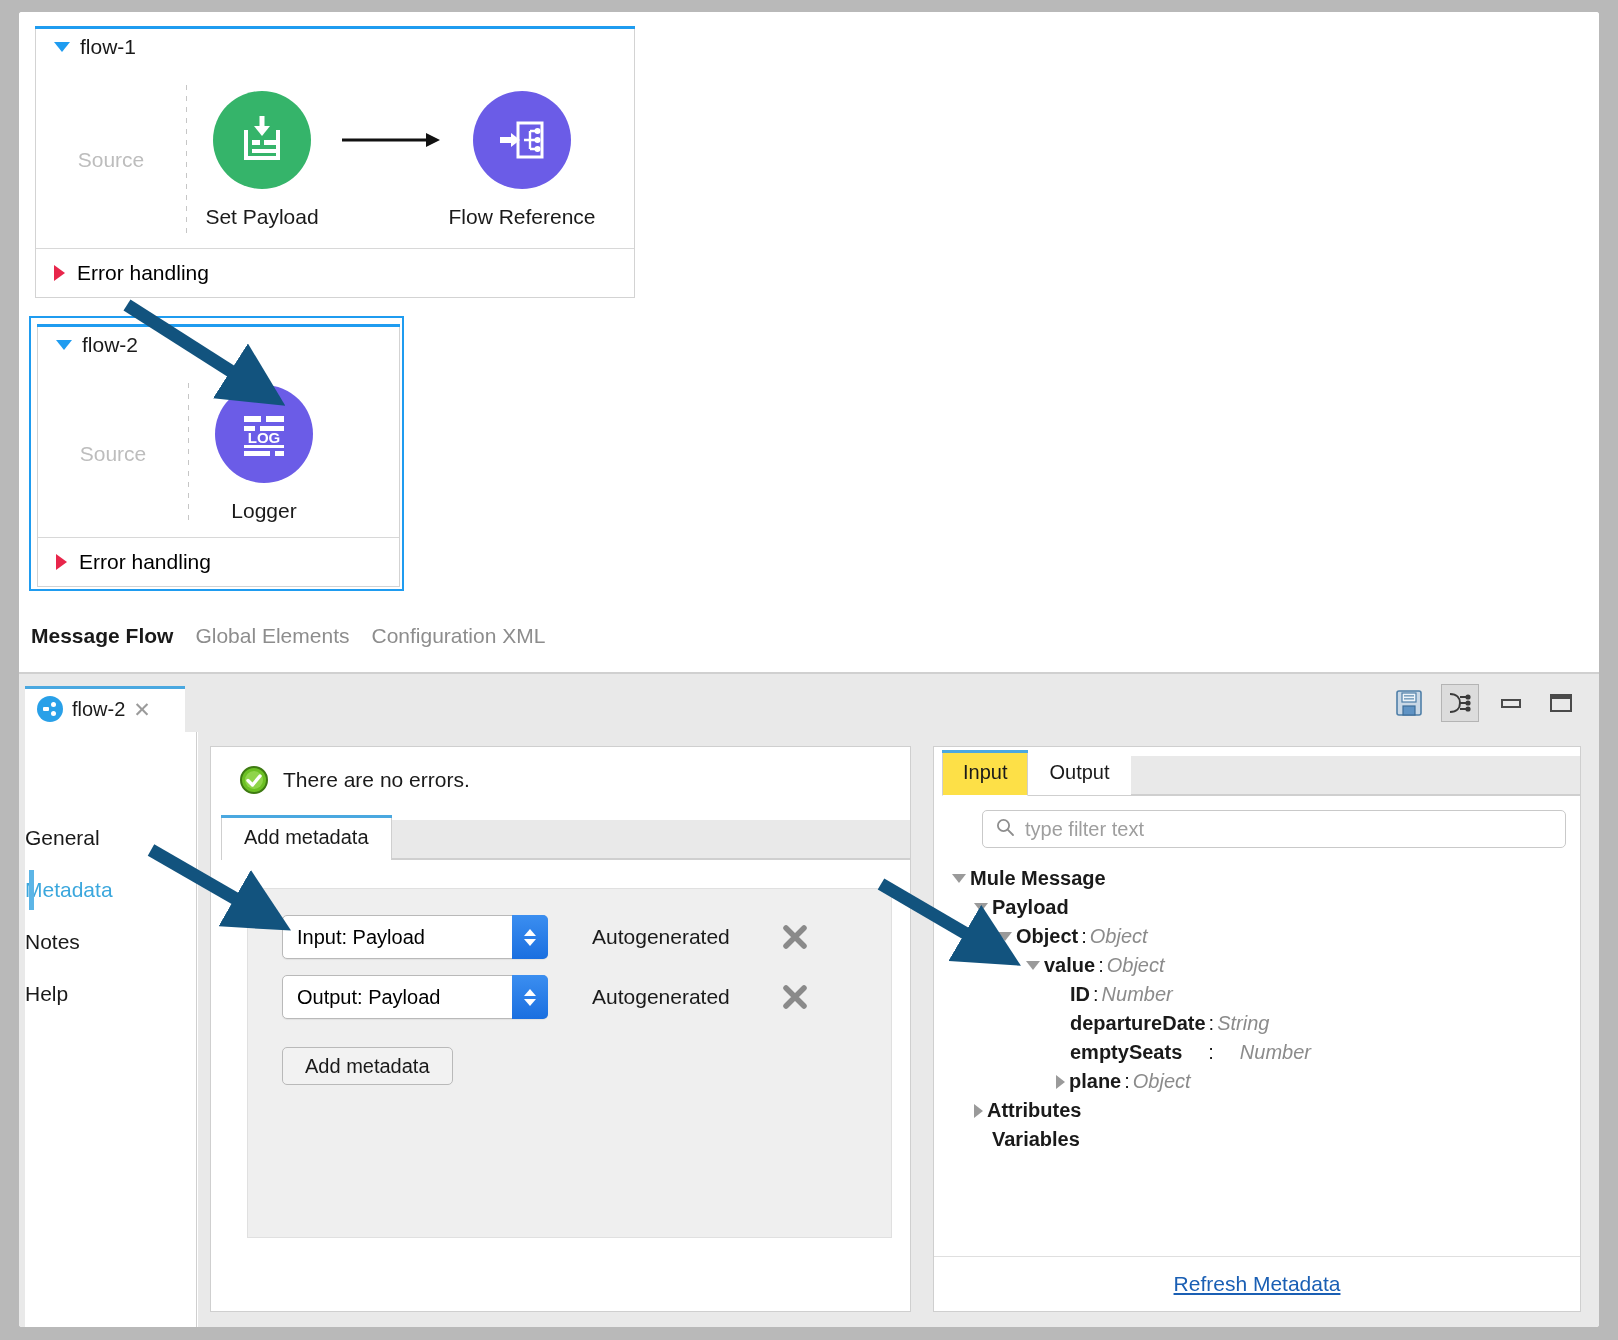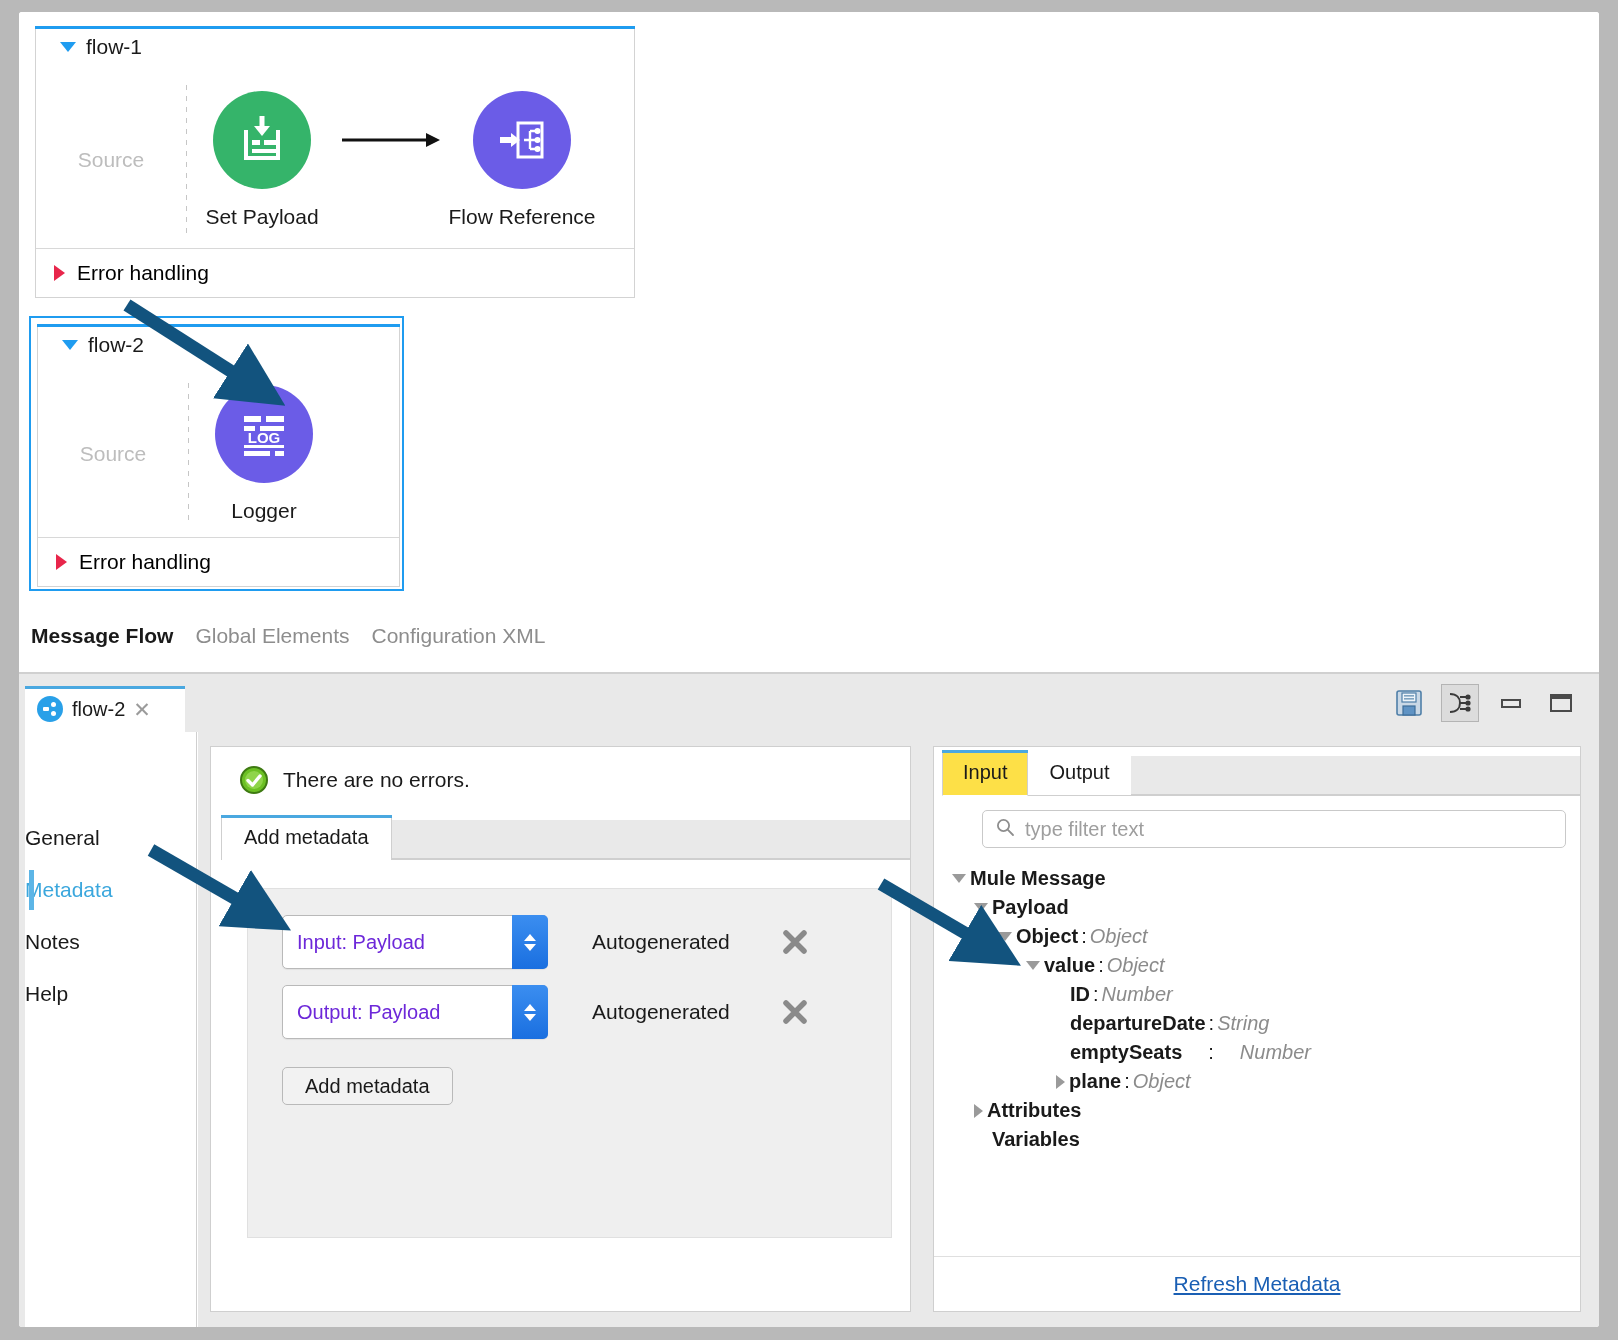--- a/index.html
+++ b/index.html
@@ -25,21 +25,21 @@
 
   .flow-box{
     position:absolute;background:#ffffff;
     border:1px solid #d3d3d3;
     box-sizing:border-box;
   }
   .flow-box .top-accent{
     position:absolute;left:-1px;top:-1px;right:-1px;height:3px;background:#1f9cf0;
   }
   .flow-header{
-    position:absolute;left:6px;top:0;right:0;height:40px;
+    position:absolute;left:0;top:0;right:0;height:40px;
     display:flex;align-items:center;padding-left:18px;
   }
   .tri-down{
     width:0;height:0;border-left:8px solid transparent;border-right:8px solid transparent;
     border-top:10px solid #1f9cf0;margin-right:10px;
   }
   .tri-right-red{
     width:0;height:0;border-top:8px solid transparent;border-bottom:8px solid transparent;
     border-left:11px solid #e8264b;margin-right:12px;
   }
@@ -163,23 +163,23 @@
   }
   .md-tab .accent{position:absolute;left:-1px;top:-1px;right:-1px;height:3px;background:#4aa8e0;}
   .md-tabfill{flex:1;height:38px;background:#e9e9e9;border-bottom:1px solid #cfcfcf;}
 
   .md-area{
     margin:28px 18px 0 36px;height:350px;background:#efefef;border:1px solid #e0e0e0;
     padding:26px 0 0 34px;box-sizing:border-box;
   }
   .md-row{display:flex;align-items:center;margin-bottom:16px;}
   .sel{
-    position:relative;width:266px;height:54px;background:#ffffff;
+    position:relative;width:266px;height:44px;background:#ffffff;
     border:1px solid #b9b9b9;border-radius:5px;box-sizing:border-box;
-    display:flex;align-items:center;padding-left:14px;font-size:20px;color:#6d28d9;
+    display:flex;align-items:center;padding-left:14px;font-size:20px;color:#000000;
     box-shadow:0 1px 1px rgba(0,0,0,.06);
   }
   .sel .stepper{
     position:absolute;right:-1px;top:-1px;bottom:-1px;width:36px;
     background:linear-gradient(#3b8ef0,#1a6fe0);border-radius:0 5px 5px 0;
     display:flex;flex-direction:column;align-items:center;justify-content:center;gap:3px;
   }
   .stepper .up,.stepper .dn{width:0;height:0;border-left:6px solid transparent;border-right:6px solid transparent;}
   .stepper .up{border-bottom:7px solid #ffffff;}
   .stepper .dn{border-top:7px solid #ffffff;}

